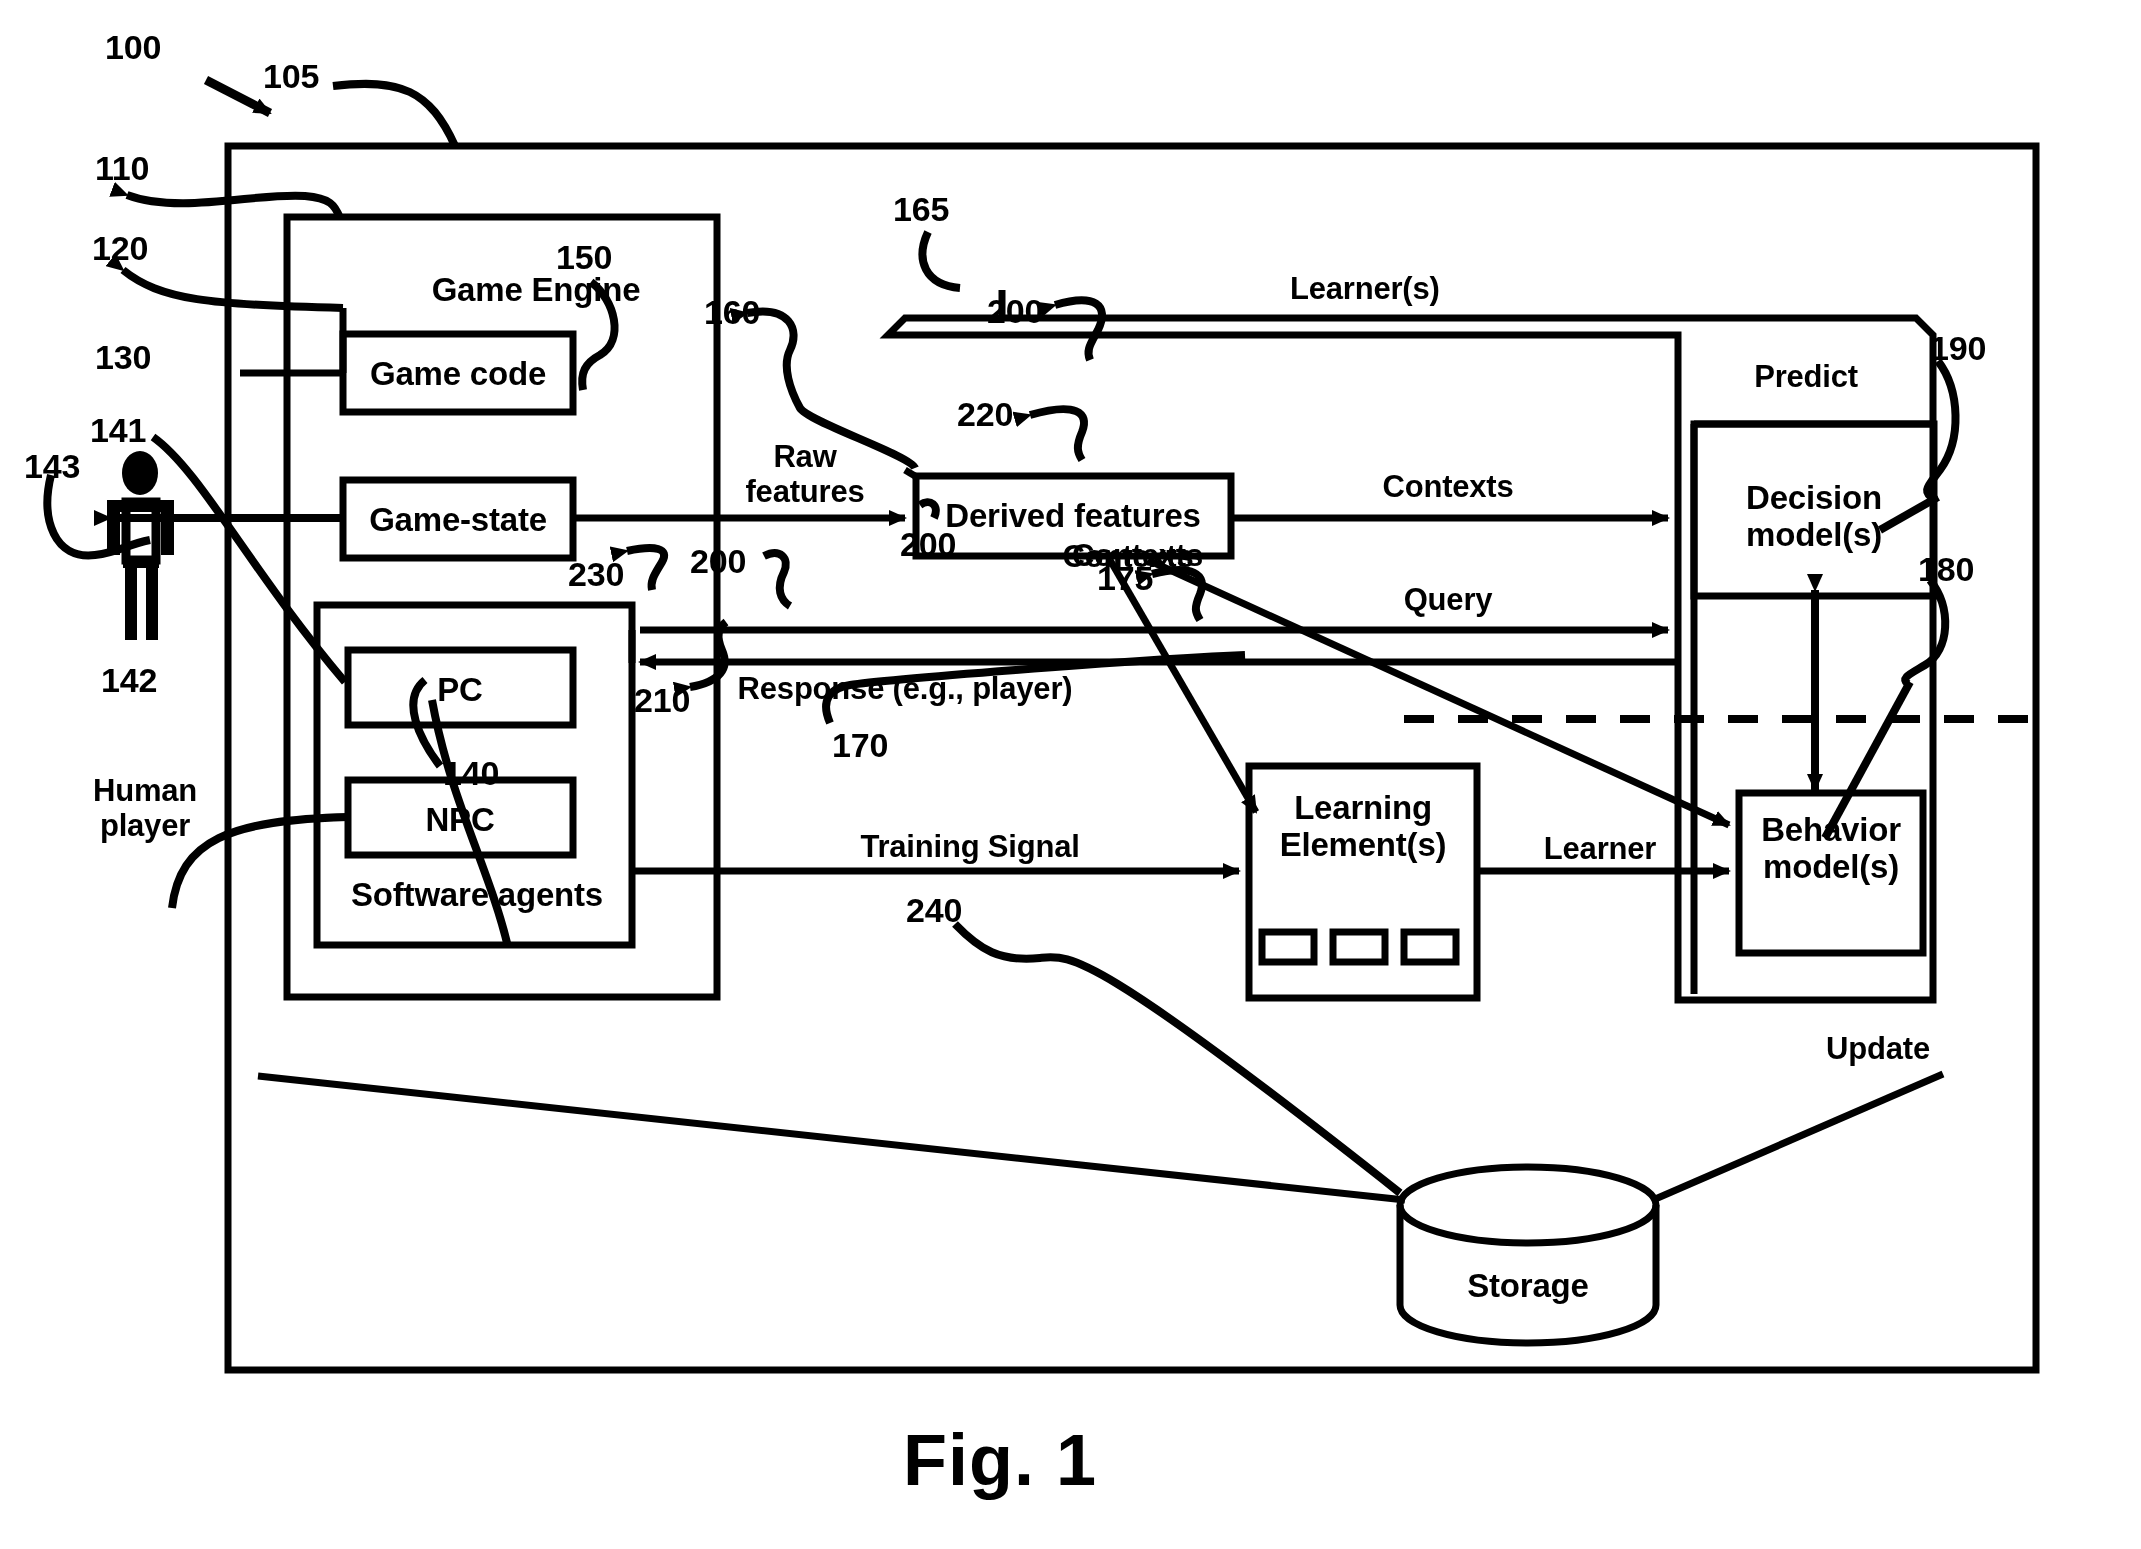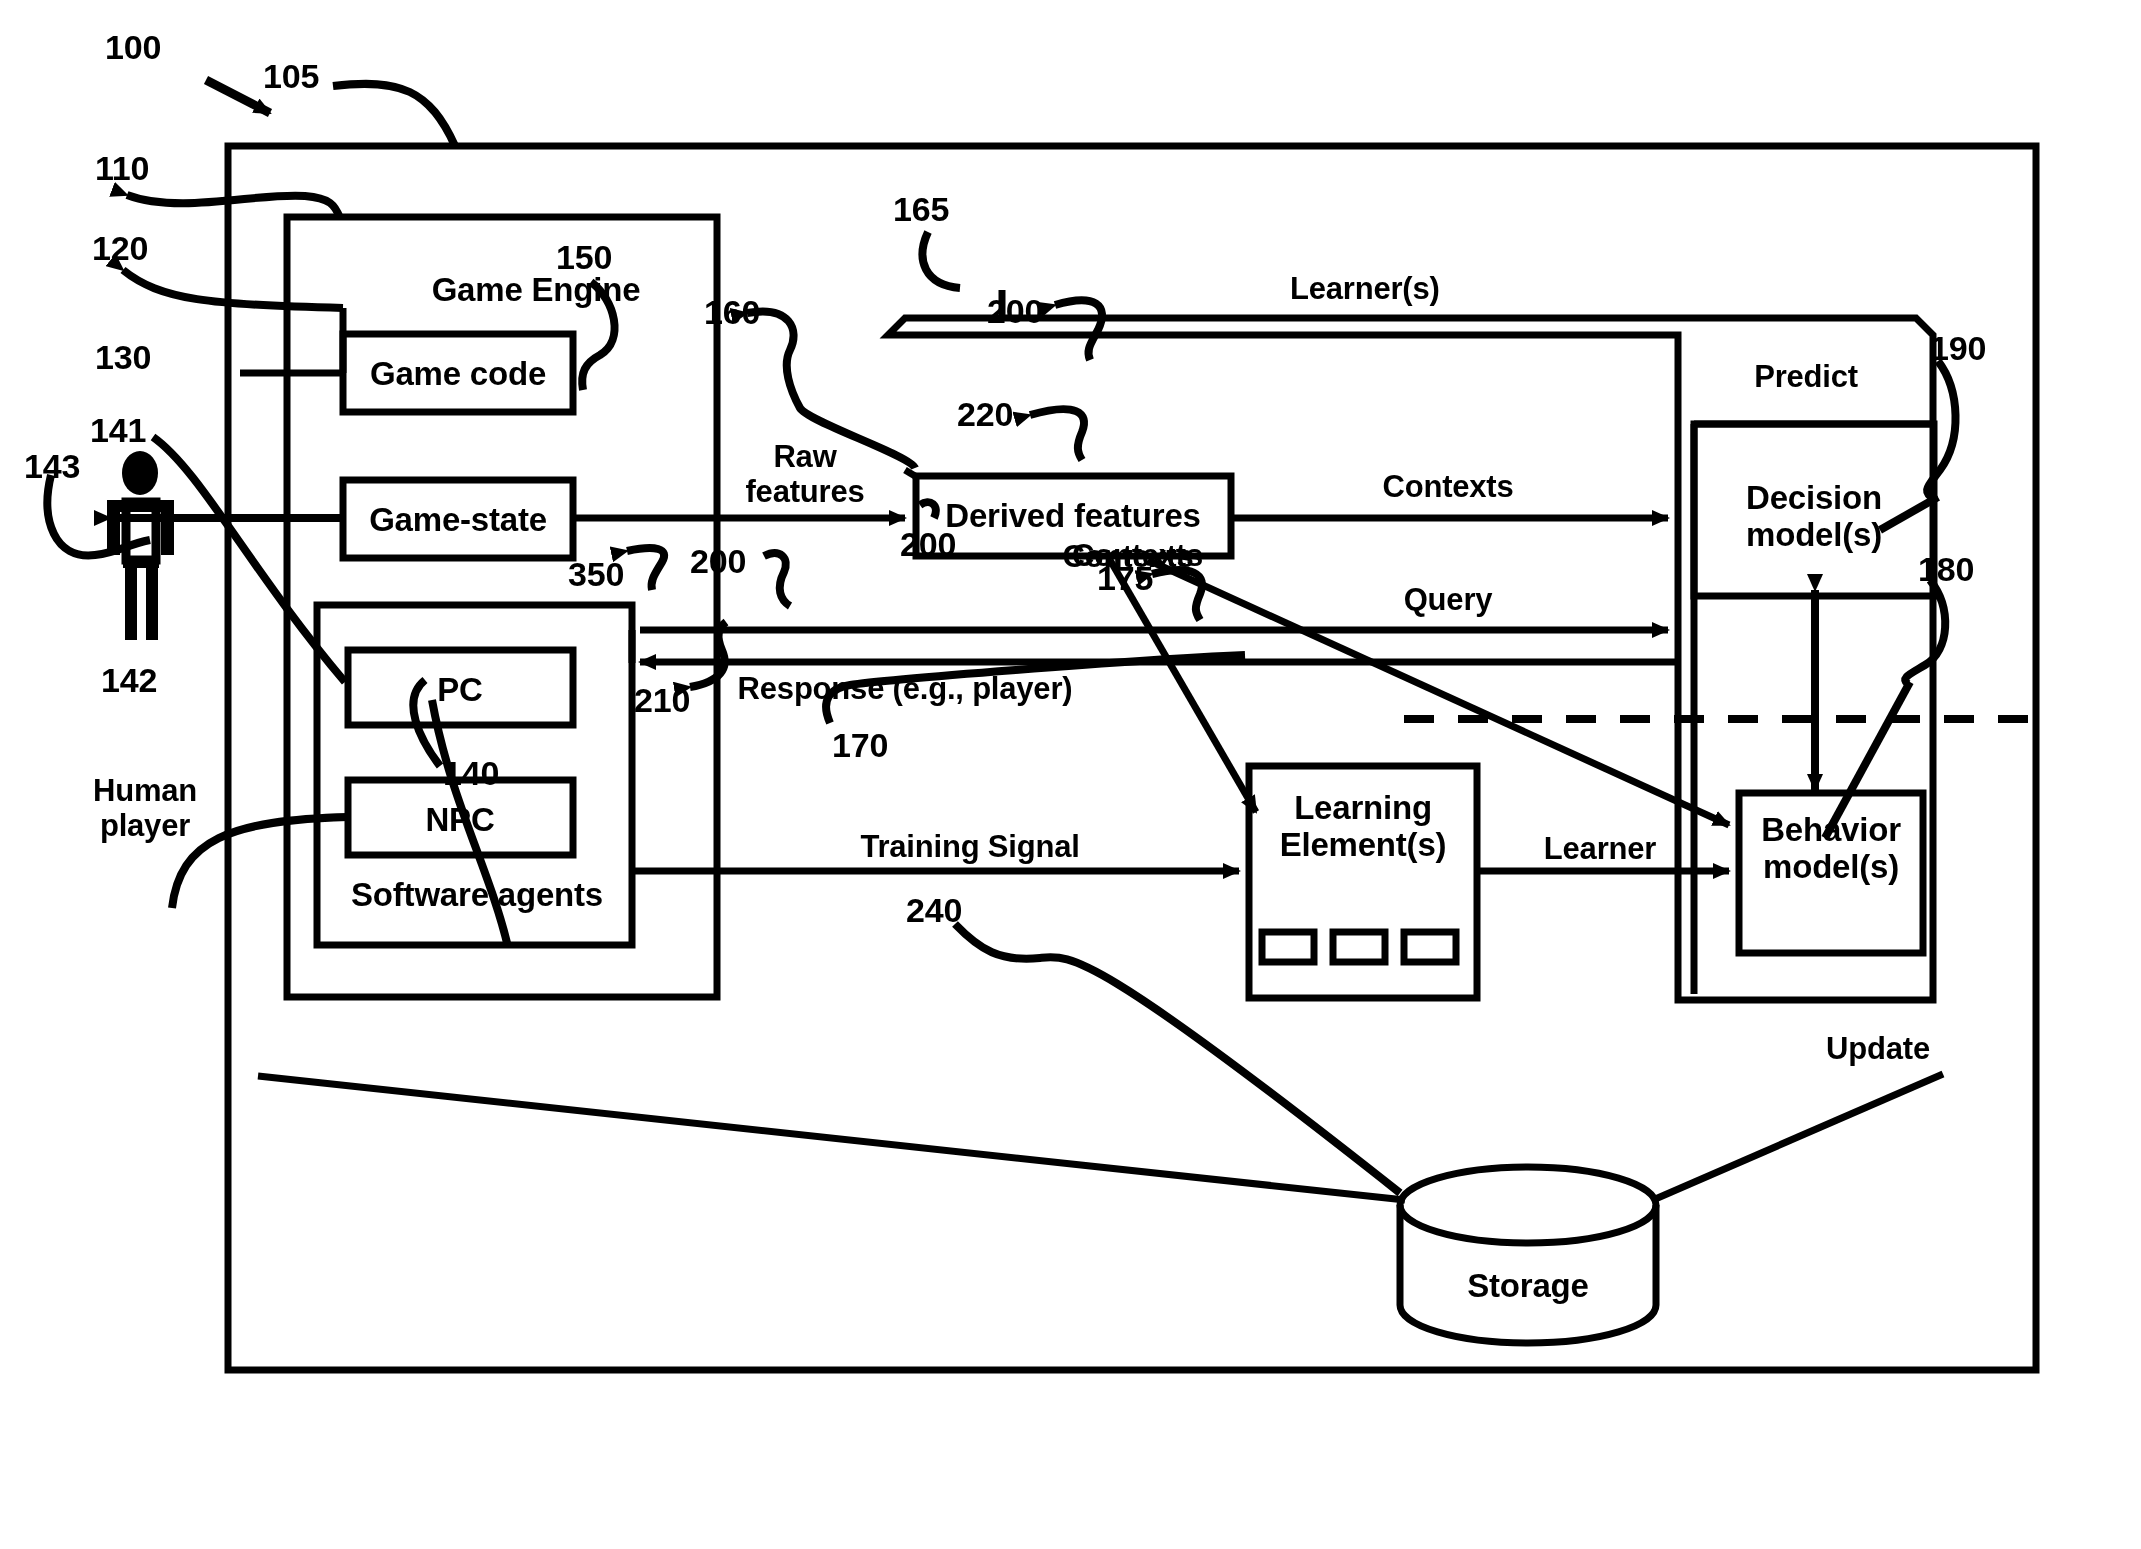--- a/index.html
+++ b/index.html
@@ -198,20 +198,21 @@
 
     <g>
       <path d="M1400,1205 L1400,1305 A 128 38 0 0 0 1656 1305 L1656,1205" fill="none" stroke="#000" stroke-width="7"></path>
       <ellipse cx="1528" cy="1205" rx="128" ry="38" fill="none" stroke="#000" stroke-width="7"></ellipse>
     </g>
 
     <path d="M258,1076 L1405,1200" stroke="#000" stroke-width="7" fill="none"></path>
     <path d="M1653,1200 L1943,1074" stroke="#000" stroke-width="7" fill="none"></path>
   </svg>
 
+  <div class="lbl figcap ctr" style="left:1000px; top:1420px;">Fig. 1</div>
 
   <div class="lbl boxlabel ctr" style="left:500px; top:272px;margin-left:36px;">Game Engine</div>
   <div class="lbl boxlabel ctr" style="left:458px; top:356px;">Game code</div>
   <div class="lbl boxlabel ctr" style="left:458px; top:502px;">Game-state</div>
   <div class="lbl boxlabel ctr" style="left:460px; top:672px;">PC</div>
   <div class="lbl boxlabel ctr" style="left:460px; top:802px;">NPC</div>
   <div class="lbl boxlabel ctr" style="left:477px; top:877px;">Software agents</div>
   <div class="lbl boxlabel ctr" style="left:1073px; top:498px;">Derived features</div>
   <div class="lbl boxlabel ctr" style="left:1363px; top:790px;">Learning<br>Element(s)</div>
   <div class="lbl boxlabel ctr" style="left:1814px; top:480px;">Decision<br>model(s)</div>
@@ -241,21 +242,21 @@
       <div class="lbl ref" style="left: 90px; top: 411px;">141</div>
       <div class="lbl ref" style="left: 24px; top: 447px;">143</div>
       <div class="lbl ref" style="left: 101px; top: 661px;">142</div>
       <div class="lbl ref" style="left: 443px; top: 754px;">140</div>
       <div class="lbl ref" style="left: 556px; top: 238px;">150</div>
       <div class="lbl ref" style="left: 692px; top: 293px; margin-left: 12px;">160</div>
       <div class="lbl ref" style="left: 893px; top: 190px;">165</div>
       <div class="lbl ref" style="left: 987px; top: 292px;">200</div>
       <div class="lbl ref" style="left: 957px; top: 395px;">220</div>
       <div class="lbl ref" style="left: 690px; top: 542px;">200</div>
-      <div class="lbl ref" style="left: 568px; top: 555px;">350</div>
+      <div class="lbl ref" style="left: 568px; top: 555px;">230</div>
       <div class="lbl ref" style="left: 900px; top: 525px;">200</div>
       <div class="lbl ref" style="left: 634px; top: 681px;">210</div>
       <div class="lbl ref" style="left: 832px; top: 726px;">170</div>
       <div class="lbl ref" style="left: 1097px; top: 559px;">175</div>
       <div class="lbl ref" style="left: 1918px; top: 550px;">180</div>
       <div class="lbl ref" style="left: 1930px; top: 329px;">190</div>
       <div class="lbl ref" style="left: 906px; top: 891px;">240</div>
     </div>
 
 </div>

